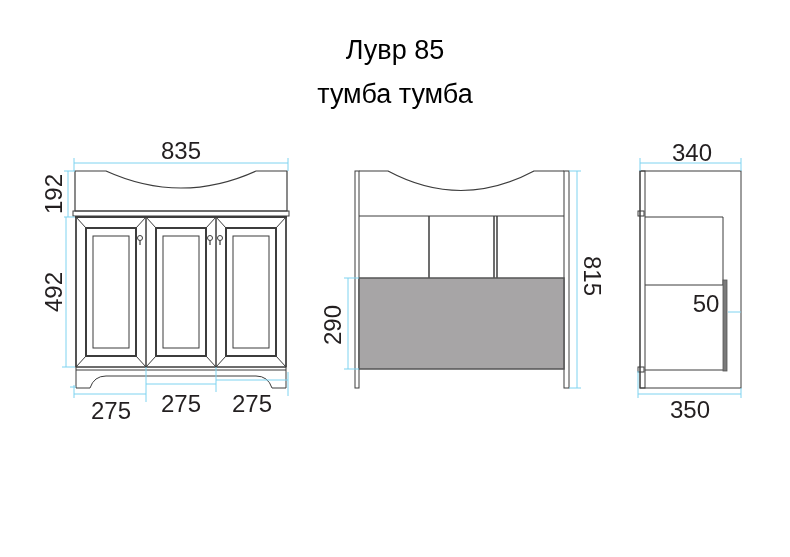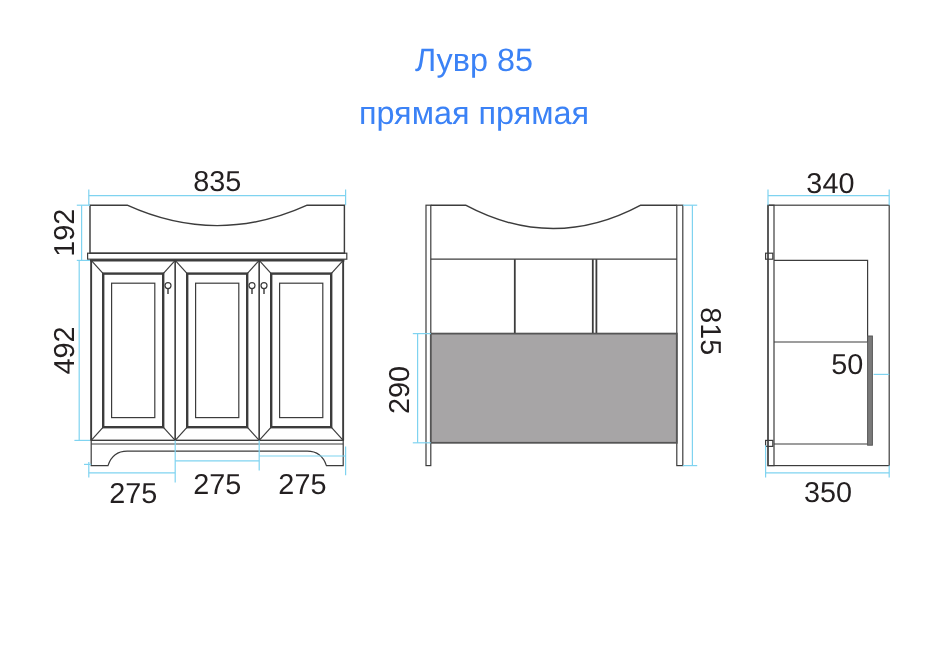--- a/index.html
+++ b/index.html
@@ -1,31 +1,31 @@
 <!DOCTYPE html>
 <html><head>
 <meta charset="utf-8">
 <style>
   html, body { margin: 0; padding: 0; background: #ffffff; }
   body { width: 790px; height: 557px; position: relative; overflow: hidden;
          font-family: "Liberation Sans", "DejaVu Sans", sans-serif; color: #231f20; }
   .title { position: absolute; left: 0; width: 790px; text-align: center;
-           font-size: 27px; line-height: 30px; color: #3b82f6; }
+           font-size: 27px; line-height: 30px; color: #000000; }
   .title.l1 { top: 35px; }
   .title.l2 { top: 79px; }
   svg.drawing { position: absolute; left: 0; top: 0; }
   .dimtext { font-family: "Liberation Sans", "DejaVu Sans", sans-serif; font-size: 24px; fill: #231f20; }
   .dim { stroke: #7fd3f0; stroke-width: 1; fill: none; }
   .ln { stroke: #3c3c3c; fill: none; }
 </style>
 </head>
 <body>
 
 <div class="title l1">Лувр 85</div>
-<div class="title l2">прямая прямая</div>
+<div class="title l2">тумба тумба</div>
 
 <svg class="drawing" width="790" height="557" viewBox="0 0 790 557">
 
   <g>
 
     <path class="ln" stroke-width="1.2" d="M75,171 L106,171 Q181,205 256,171 L287,171 L287,211 L75,211 Z"></path>
 
     <rect class="ln" stroke-width="1" x="73" y="211" width="216" height="5"></rect>
     <line class="ln" stroke-width="2" x1="75" y1="217" x2="287" y2="217"></line>
 

